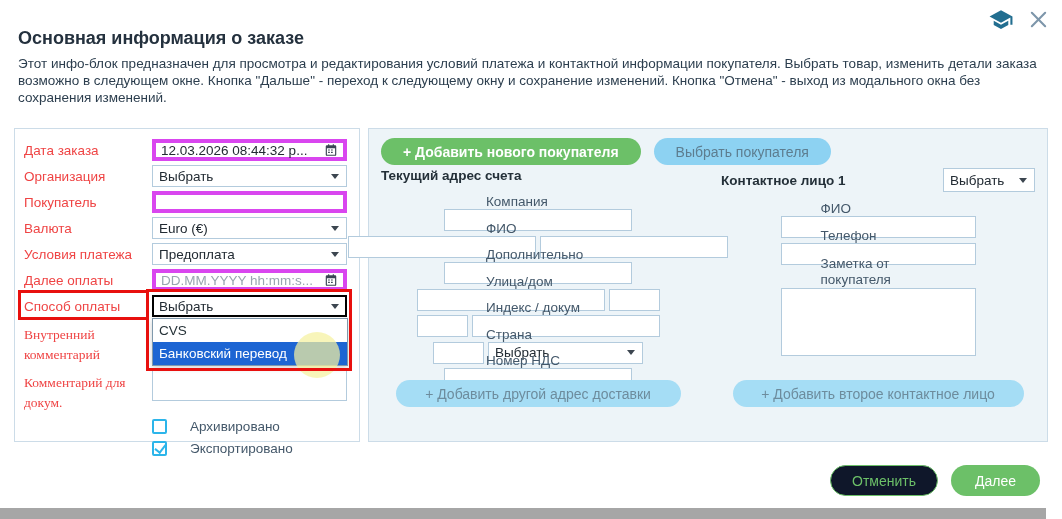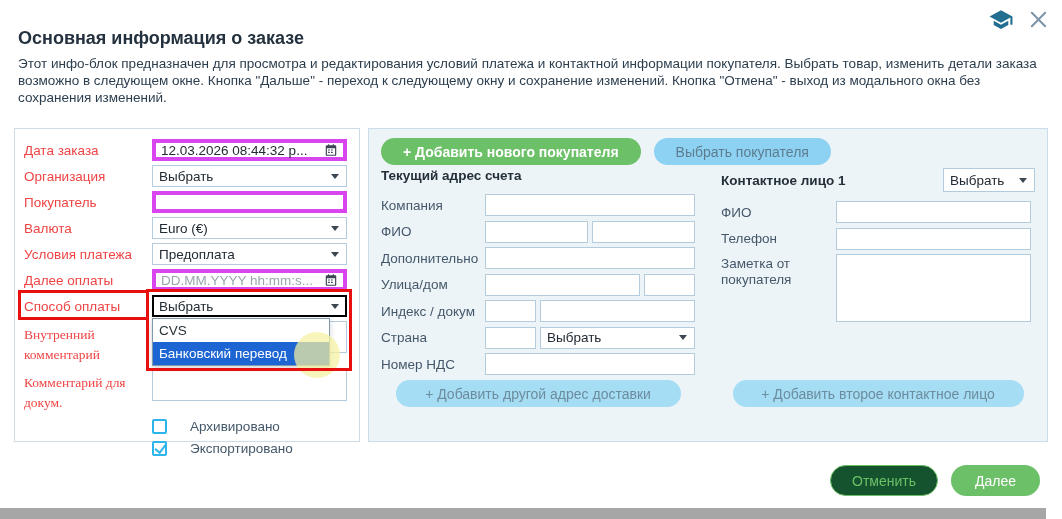--- a/index.html
+++ b/index.html
@@ -26,60 +26,60 @@
   .sel { flex:1; display:flex; align-items:center; justify-content:space-between; height:22px; border:1px solid #b3cbdd; background:#fff; padding:0 7px 0 6px; font-size:13.5px; color:#222b33; cursor:pointer; min-width:0; }
   .sel.focus { border:2px solid #000; padding:0 6px 0 5px; }
   .caret { width:0; height:0; border-left:4px solid transparent; border-right:4px solid transparent; border-top:5px solid #3c4650; flex:none; margin-left:6px; }
   .ta { flex:1; height:32px; border:1px solid #b3cbdd; background:#fff; resize:none; font-family:inherit; outline:none; }
   .cbrow { display:flex; align-items:center; margin:4px 0 0 128px; height:18px; gap:23px; }
   .cb { width:15px; height:15px; border:2px solid #2cb5ea; border-radius:2px; background:#fff; position:relative; flex:none; cursor:pointer; }
   .cb.checked::after { content:""; position:absolute; left:3px; top:-1px; width:5px; height:9px; border:solid #2cb5ea; border-width:0 2px 2px 0; transform:rotate(38deg); }
   .cblab { font-size:13.5px; color:#44586a; }
 
   
-  .dd { position:absolute; left:137px; top:189px; width:178px; background:#fff; border:1px solid #8099ac; z-index:5; box-shadow:0 2px 6px rgba(0,0,0,.18); }
+  .dd { position:absolute; left:137px; top:189px; width:196px; background:#fff; border:1px solid #8099ac; z-index:5; box-shadow:0 2px 6px rgba(0,0,0,.18); }
   .dd-opt { height:23px; line-height:23px; padding:0 6px; font-size:13.5px; color:#263238; cursor:pointer; white-space:nowrap; overflow:hidden; }
   .dd-opt.selected { background:#1d65d3; color:#fff; }
   .redbox { position:absolute; border:3px solid #e8100e; background:transparent; z-index:7; pointer-events:none; }
   .red1 { left:3px; top:161px; width:131px; height:30px; }
   .red2 { left:131px; top:160px; width:206px; height:82px; }
   .click-dot { position:absolute; left:279px; top:203px; width:46px; height:46px; border-radius:50%; background:rgba(245,241,160,.72); z-index:6; pointer-events:none; }
 
   
   .rpanel { position:absolute; left:368px; top:128px; width:680px; height:314px; background:#edf4f8; border:1px solid #ccdce8; padding:9px 12px 10px 12px; }
   .topbtns { display:flex; gap:13px; margin-bottom:3px; }
   .pill { border:none; border-radius:14px; height:27px; font-family:inherit; font-size:14px; cursor:pointer; white-space:nowrap; }
   .pill.green { background:#6cc068; color:#fff; padding:0 22px; font-weight:bold; }
   .pill.blue { background:#8dd2f2; color:#5d7d8f; padding:0 22px; }
   .cols { display:flex; gap:26px; height:239px; }
   .col { width:314px; display:flex; flex-direction:column; }
   .colhead { font-size:13.5px; font-weight:bold; color:#243039; }
   .addr-head { margin-bottom:9px; height:17px; }
-  .rrow { display:flex; align-items:center; height:22px; margin-bottom:4.5px; }
-  .rrow.top { align-items:flex-start; height:auto; }
+  .rrow { display:flex; align-items:center; height:22px; margin-bottom:4.5px;flex-direction:column; }
+  .rrow.top { align-items:center; height:auto; }
   .rlab { flex:none; font-size:13.5px; color:#44586a; }
   .addr .rlab { width:104px; }
   .contact .rlab { width:115px; }
   .rrow.top .rlab { line-height:16px; padding-top:2px; }
   .rin { height:22px; border:1px solid #b3cbdd; font-family:inherit; font-size:13px; padding:0 5px; color:#222; outline:none; background:#fff; min-width:0; }
   .ctl { flex:1; display:flex; gap:4px; min-width:0; }
   .grow { flex:1; }
   .w-s { width:51px; flex:none; }
   .selw { flex:none; width:155px; }
   .pill.wide { background:#a5ddf5; color:#6d8c9d; margin-top:auto; align-self:center; }
   .w285 { width:285px; }
   .w291 { width:291px; }
   .chead { display:flex; align-items:center; justify-content:space-between; margin-bottom:9px; }
   .chead .sel { flex:none; width:92px; height:24px; }
   .w195 { width:195px; flex:none; }
   .ta2 { width:195px; height:68px; border:1px solid #b3cbdd; background:#fff; resize:none; font-family:inherit; outline:none; flex:none; }
 
   
   .footer { position:absolute; top:465px; right:22px; display:flex; gap:13px; }
-  .btn-outline { height:31px; border-radius:16px; background:#14532d; border:1px solid #6cc068; color:#6cc068; font-size:14px; padding:0 21px; font-family:inherit; cursor:pointer;text-align:center; }
+  .btn-outline { height:31px; border-radius:16px; background:#0f172a; border:1px solid #6cc068; color:#6cc068; font-size:14px; padding:0 21px; font-family:inherit; cursor:pointer;text-align:center; }
   .btn-green { height:31px; border-radius:16px; background:#6cc068; border:none; color:#fff; font-size:14px; padding:0 24px; font-family:inherit; cursor:pointer; }
   .bottom-bar { position:absolute; left:0; bottom:0; width:1046px; height:11px; background:#a6a6a6; }
 </style>
 </head>
 <body>
 
 <div class="modal">
 
   <div class="top-icons">
     <span>

